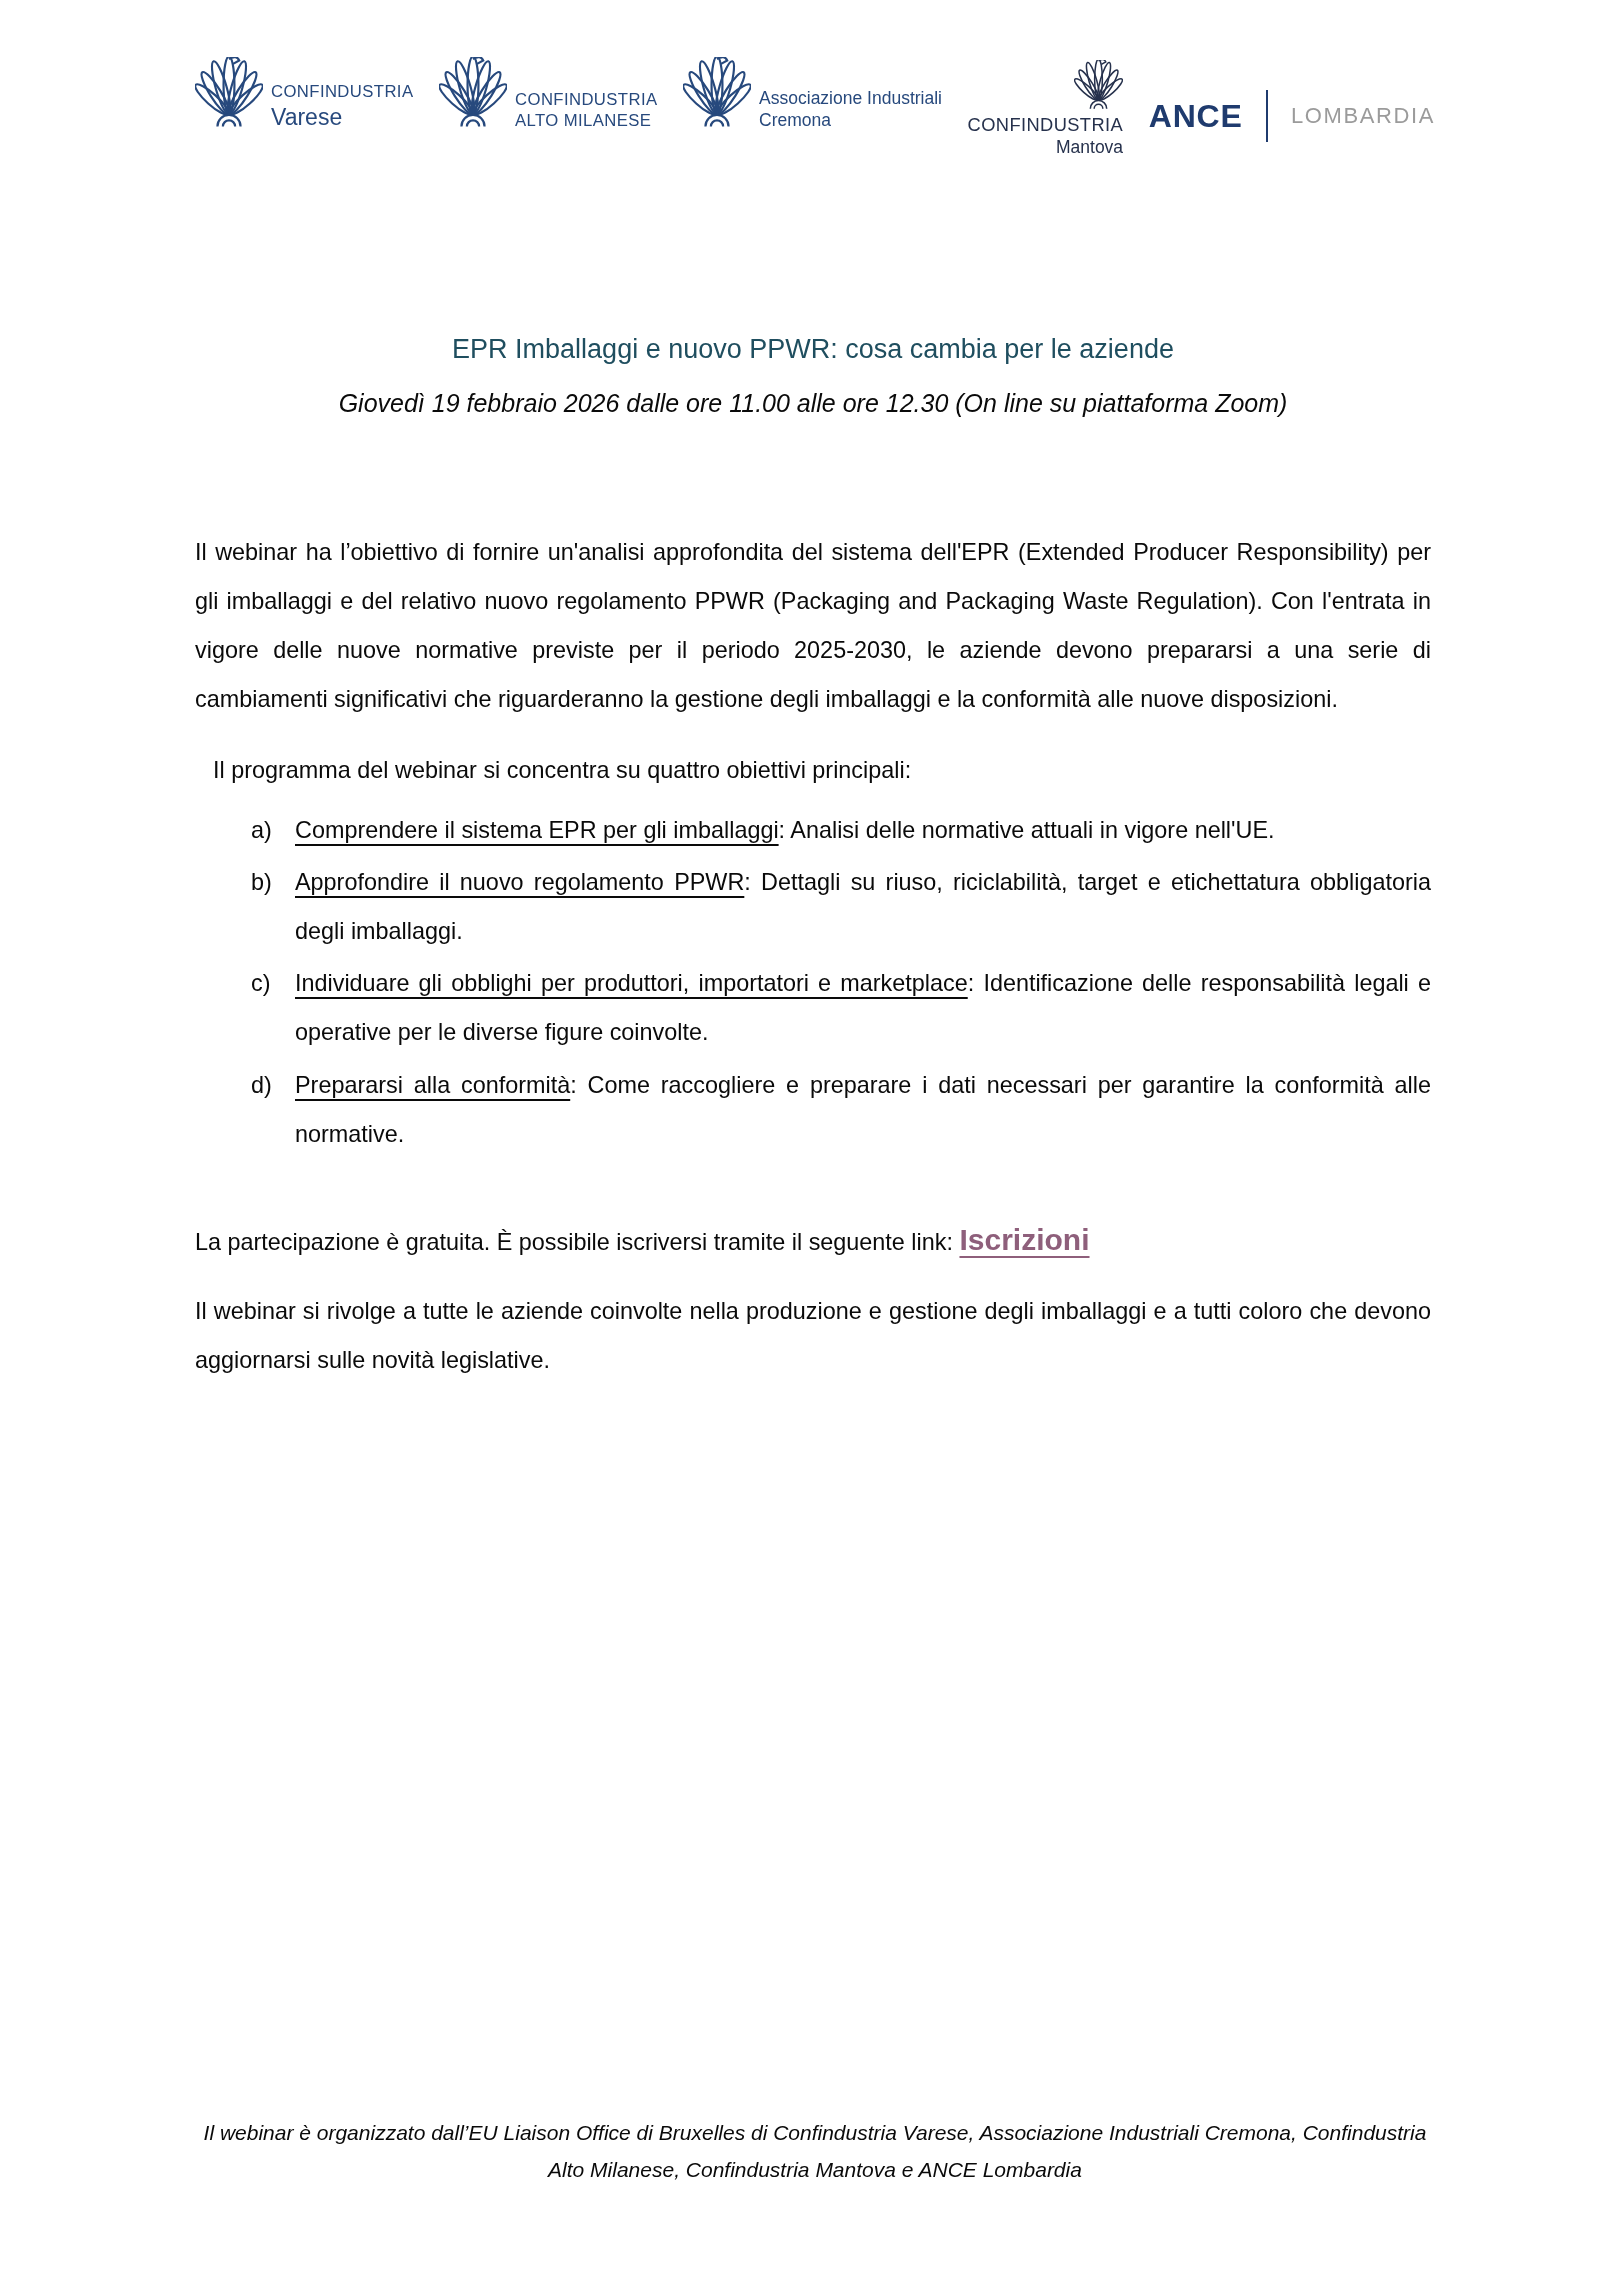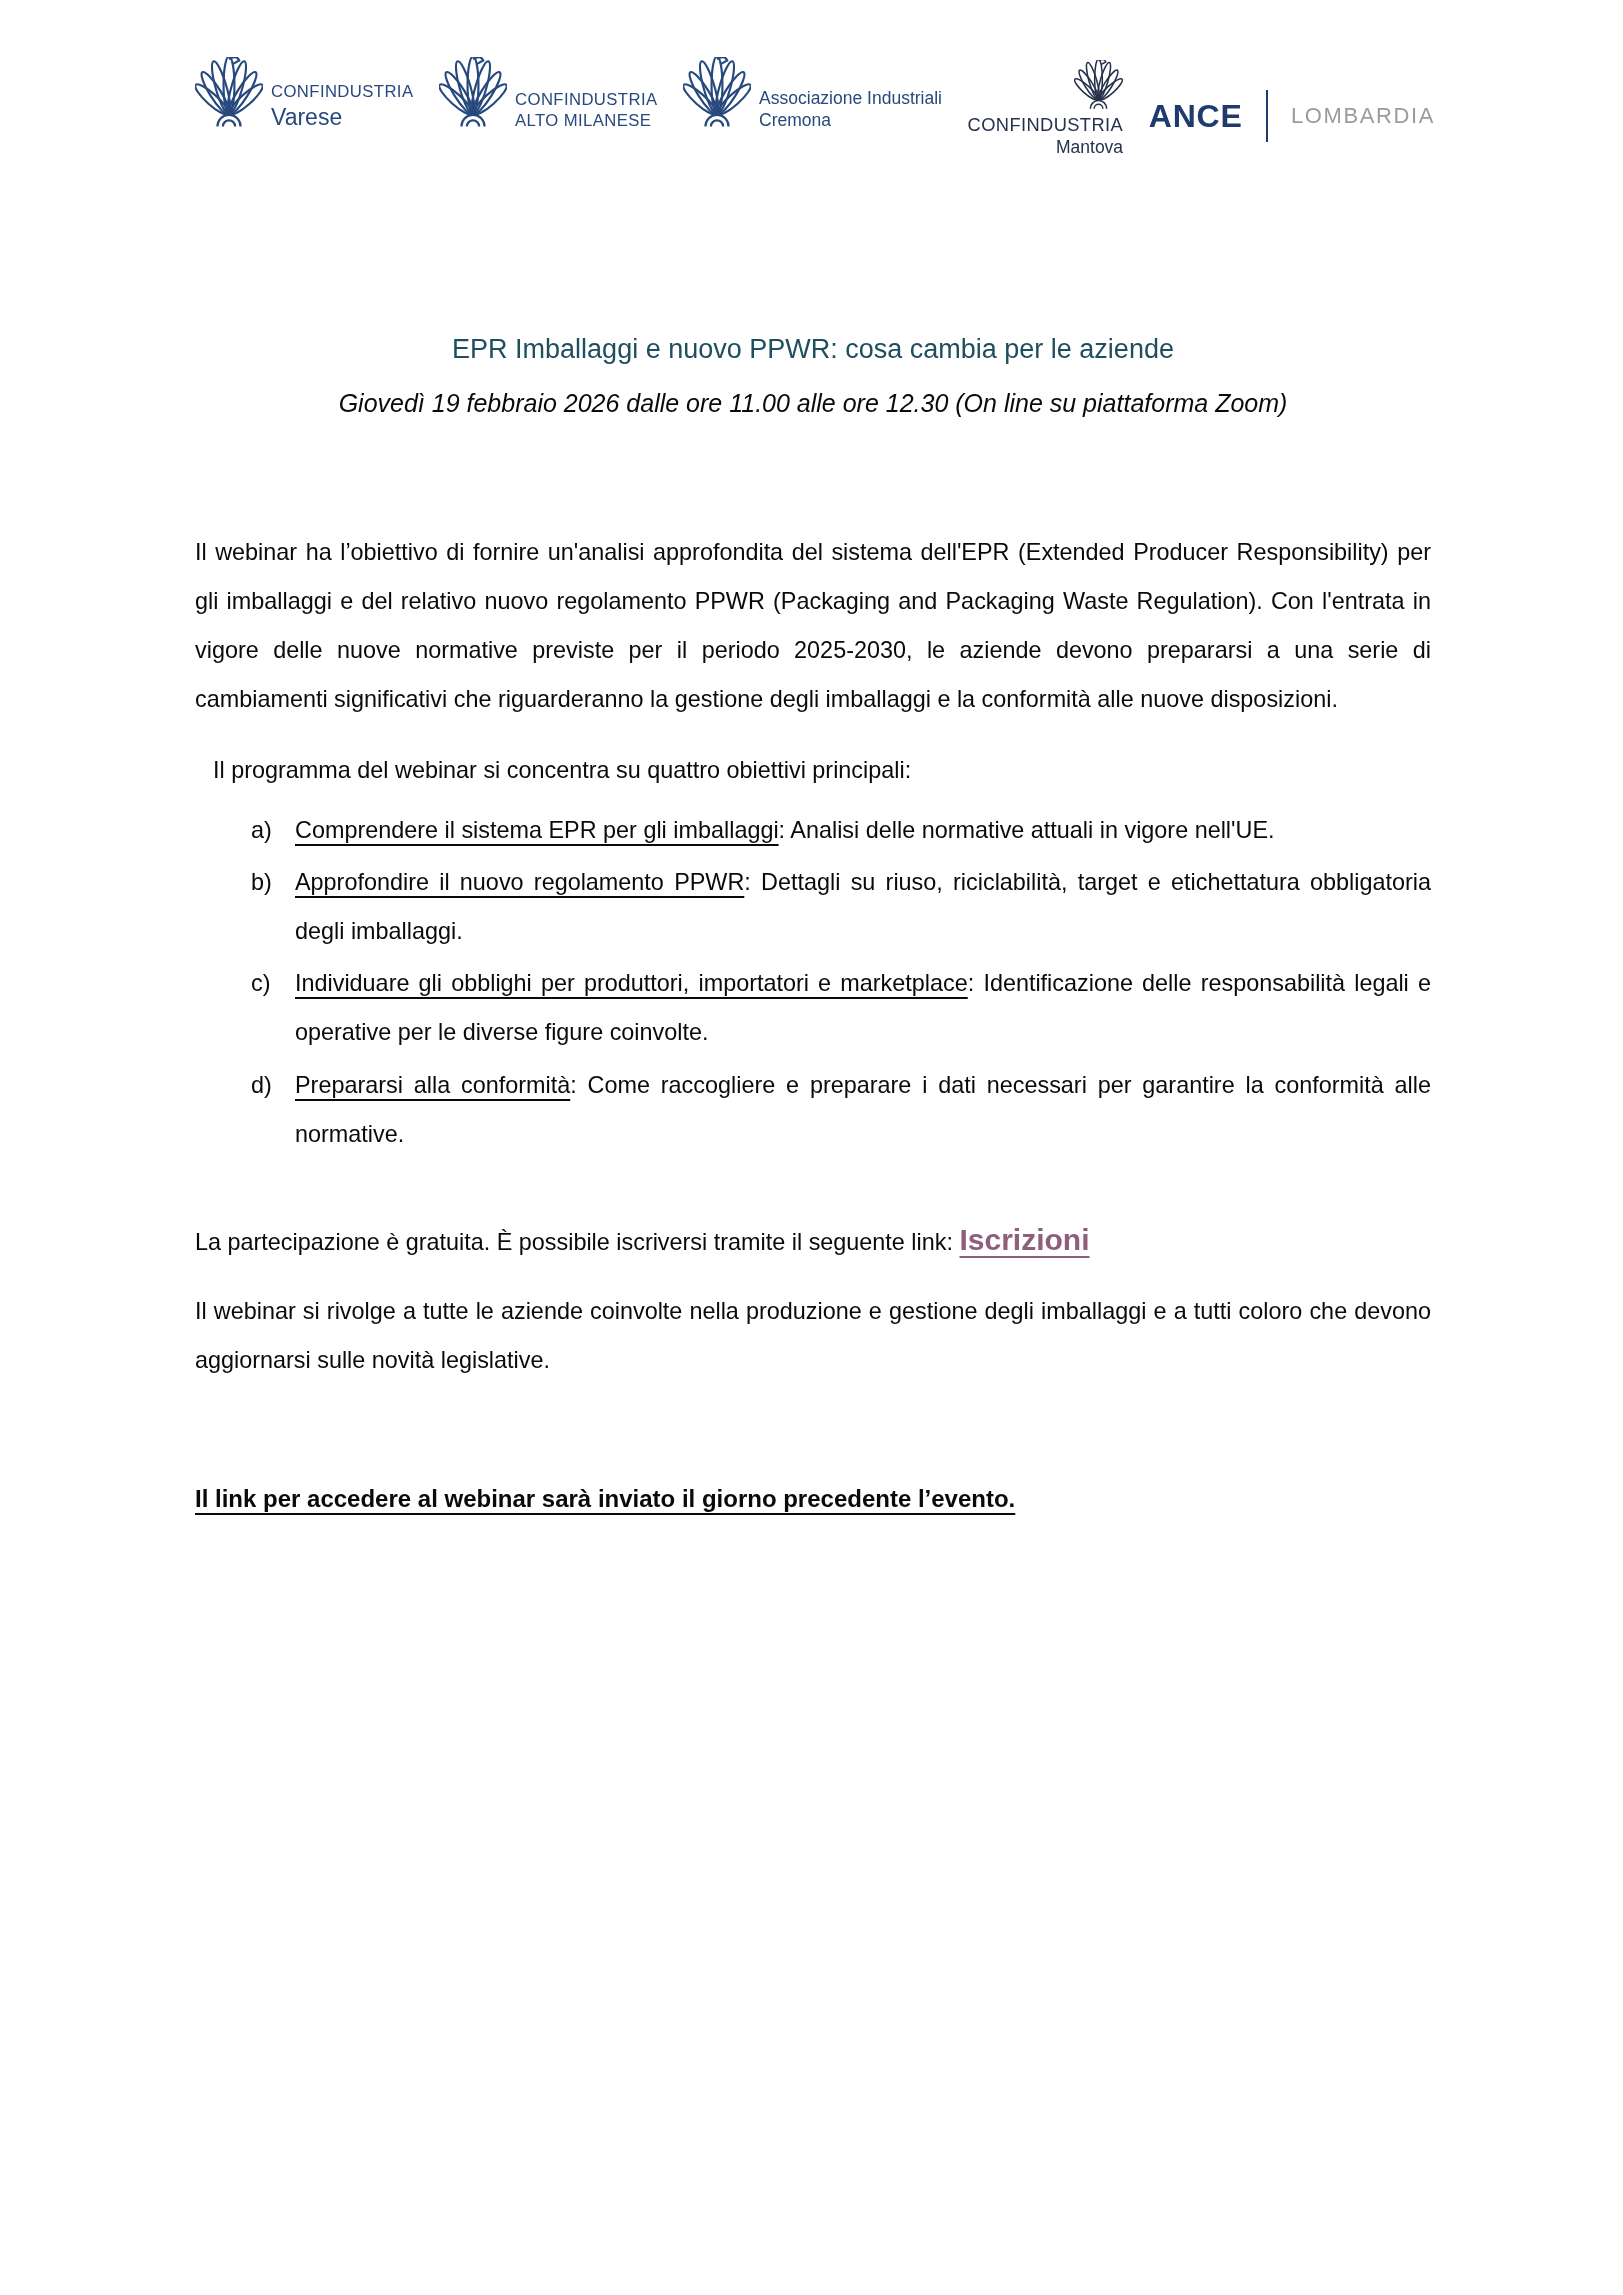--- a/index.html
+++ b/index.html
@@ -167,19 +167,19 @@
         <span class="obj-marker">d)</span>
         <p class="obj-body"><span class="obj-lead">Prepararsi alla conformità</span><span>: Come raccogliere e preparare i dati necessari per garantire la conformità alle normative.</span></p>
       </div>
 
     </div>
 
     <p class="body-p registration"><span>La partecipazione è gratuita. È possibile iscriversi tramite il seguente link: </span><a class="reg-link">Iscrizioni</a></p>
 
     <p class="body-p audience">Il webinar si rivolge a tutte le aziende coinvolte nella produzione e gestione degli imballaggi e a tutti coloro che devono aggiornarsi sulle novità legislative.</p>
 
-    <p class="notice">Il link per accedere al webinar sarà inviato il giorno precedente l’evento.</p>
 
   </main>
 
+  <footer class="org-footer">Il webinar è organizzato dall’EU Liaison Office di Bruxelles di Confindustria Varese, Associazione Industriali Cremona, Confindustria Alto Milanese, Confindustria Mantova e ANCE Lombardia</footer>
 
 </div>
 
 
 </body></html>

